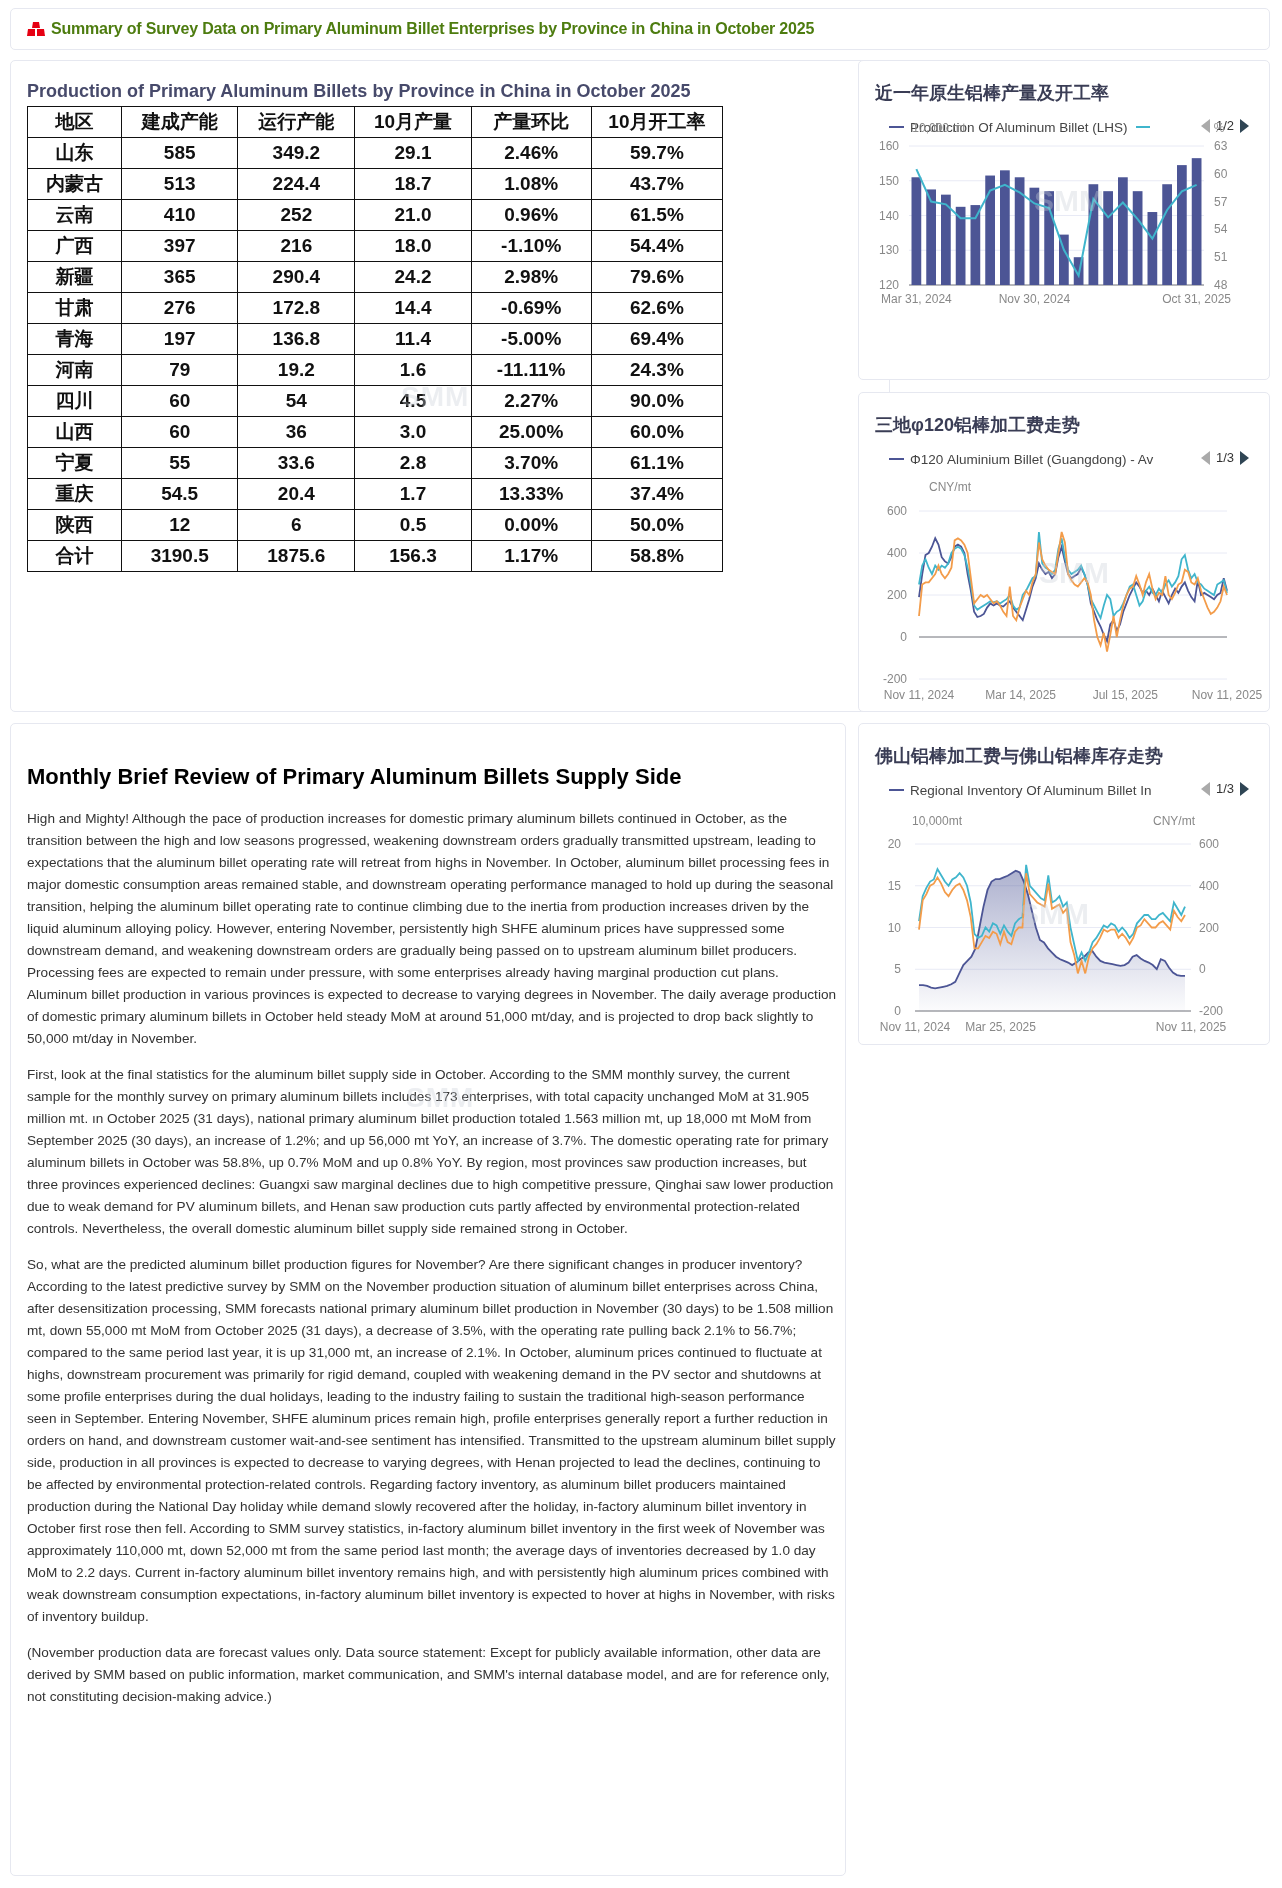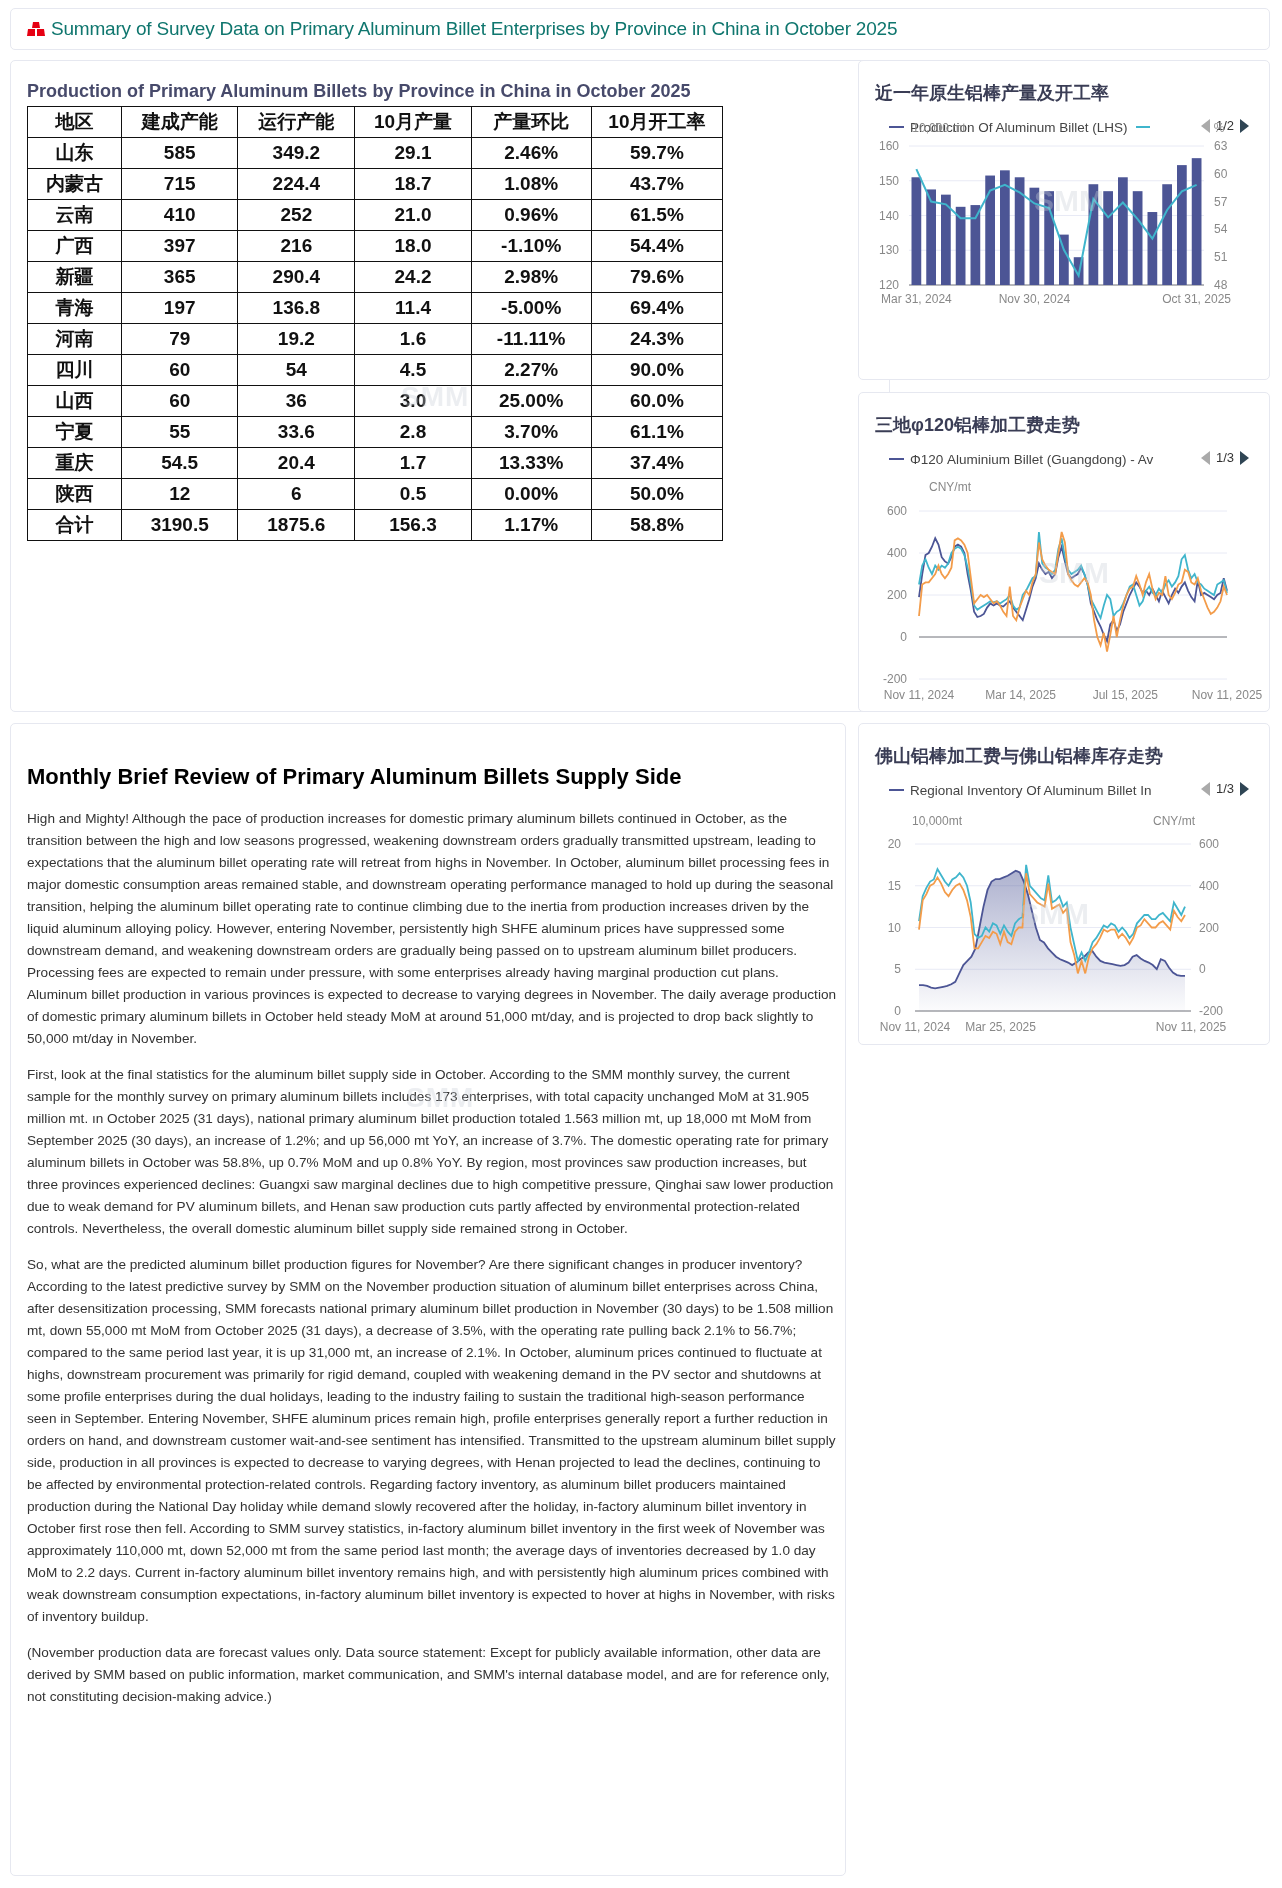--- a/index.html
+++ b/index.html
@@ -1,21 +1,21 @@
 <!DOCTYPE html>
 <html><head>
 <meta charset="utf-8">
 <style>
   * { box-sizing: border-box; margin: 0; padding: 0; }
   html, body { width: 1282px; height: 1888px; background: #ffffff; }
   body { position: relative; font-family: "Liberation Sans", "DejaVu Sans", sans-serif; color: #333; overflow: hidden; }
   .card { position: absolute; background: #fff; border: 1px solid #e6e8f0; border-radius: 5px; }
   #header-card { left: 10px; top: 8px; width: 1260px; height: 42px; display: flex; align-items: center; padding-left: 16px; }
   #header-card .logo { width: 18px; height: 14px; margin-right: 6px; }
-  #header-card .title { font-size: 19px; font-weight: normal; color: #0f766e; letter-spacing: -0.2px; }
+  #header-card .title { font-size: 16px; font-weight: bold; color: #4d7c0f; letter-spacing: -0.2px; }
 
   #table-card { left: 10px; top: 60px; width: 880px; height: 652px; }
   #table-card .card-title { position: absolute; left: 16px; top: 20px; font-size: 18px; font-weight: bold; color: #474a6b; }
   table.prov { position: absolute; left: 16px; top: 45px; border-collapse: collapse; width: 696px; }
   table.prov th, table.prov td { border: 1.5px solid #111; height: 31px; text-align: center; font-size: 19px; font-weight: bold; color: #111; font-family: "Liberation Sans", "DejaVu Sans", sans-serif; }
   table.prov th:nth-child(1), table.prov td:nth-child(1) { width: 94px; }
   table.prov th:nth-child(2), table.prov td:nth-child(2) { width: 116px; }
   table.prov th:nth-child(3), table.prov td:nth-child(3) { width: 117px; }
   table.prov th:nth-child(4), table.prov td:nth-child(4) { width: 116px; }
   table.prov th:nth-child(5), table.prov td:nth-child(5) { width: 120px; }
@@ -71,21 +71,21 @@
         <tr>
           <td>山东</td>
           <td>585</td>
           <td>349.2</td>
           <td>29.1</td>
           <td>2.46%</td>
           <td>59.7%</td>
         </tr>
         <tr>
           <td>内蒙古</td>
-          <td>715</td>
+          <td>513</td>
           <td>224.4</td>
           <td>18.7</td>
           <td>1.08%</td>
           <td>43.7%</td>
         </tr>
         <tr>
           <td>云南</td>
           <td>410</td>
           <td>252</td>
           <td>21.0</td>
@@ -100,20 +100,28 @@
           <td>-1.10%</td>
           <td>54.4%</td>
         </tr>
         <tr>
           <td>新疆</td>
           <td>365</td>
           <td>290.4</td>
           <td>24.2</td>
           <td>2.98%</td>
           <td>79.6%</td>
+        </tr>
+        <tr>
+          <td>甘肃</td>
+          <td>276</td>
+          <td>172.8</td>
+          <td>14.4</td>
+          <td>-0.69%</td>
+          <td>62.6%</td>
         </tr>
         <tr>
           <td>青海</td>
           <td>197</td>
           <td>136.8</td>
           <td>11.4</td>
           <td>-5.00%</td>
           <td>69.4%</td>
         </tr>
         <tr>

